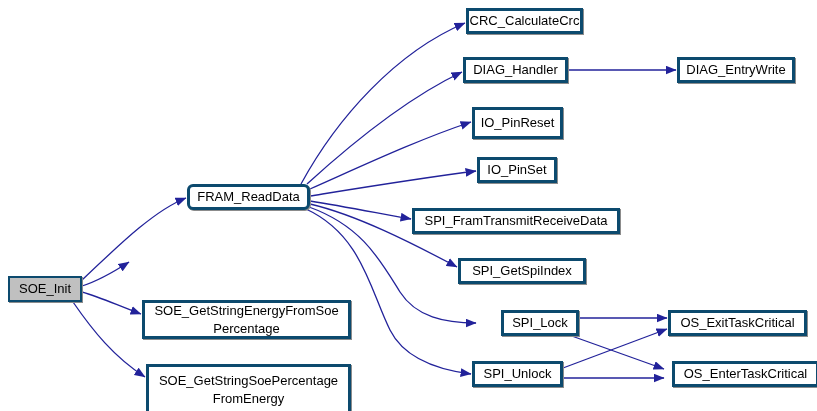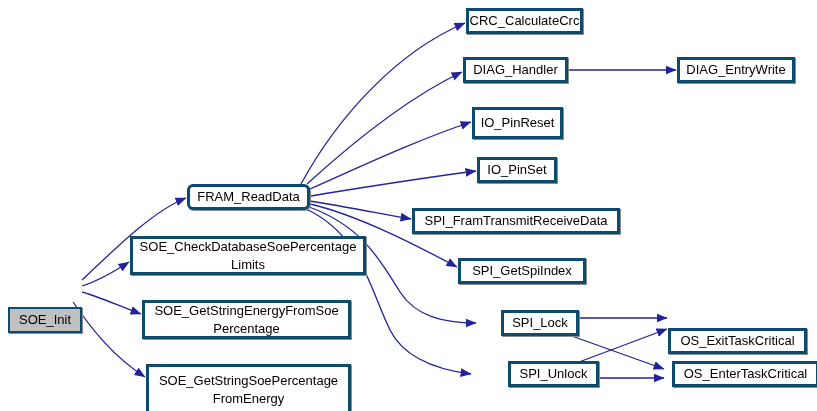--- a/index.html
+++ b/index.html
@@ -43,25 +43,24 @@
     <path class="edge" d="M 310 204 C 357 215, 412 243, 457 267" marker-end="url(#arrow)"></path>
     <path class="edge" d="M 309 207 C 362 226, 380 260, 400 292 C 416 317, 445 323, 476 323" marker-end="url(#arrow)"></path>
     <path class="edge" d="M 306 209 C 362 235, 370 290, 390 330 C 403 356, 432 369, 471 374" marker-end="url(#arrow)"></path>
     <path class="edge" d="M 568 70 L 676 70" marker-end="url(#arrow)"></path>
     <path class="edge" d="M 555 318 L 667 318" marker-end="url(#arrow)"></path>
     <path class="edge" d="M 555 330 L 664 369" marker-end="url(#arrow)"></path>
     <path class="edge" d="M 563 368 L 667 329" marker-end="url(#arrow)"></path>
     <path class="edge" d="M 563 378 L 664 378" marker-end="url(#arrow)"></path>
   </svg>
 
-  <div class="node hl" style="left:8px;top:276px;width:74px;height:26px;margin-top:31px;">SOE_Init</div>
+  <div class="node hl" style="left:8px;top:276px;width:74px;height:26px;">SOE_Init</div>
 
   <div class="node" style="left:187px;top:184px;width:123px;height:26px;border-radius:6px;">FRAM_ReadData</div>
 
-  <div class="node" style="left:130px;top:236px;width:236px;height:39px;">SOE_CheckDatabaseSoePercentage Limits</div>
 
   <div class="node" style="left:142px;top:300px;width:209px;height:39px;">SOE_GetStringEnergyFromSoe Percentage</div>
 
   <div class="node" style="left:146px;top:364px;width:205px;height:52px;">SOE_GetStringSoePercentage FromEnergy</div>
 
   <div class="node" style="left:466px;top:8px;width:117px;height:26px;">CRC_CalculateCrc</div>
 
   <div class="node" style="left:463px;top:57px;width:105px;height:26px;">DIAG_Handler</div>
 
   <div class="node" style="left:677px;top:57px;width:118px;height:26px;">DIAG_EntryWrite</div>
@@ -69,19 +68,19 @@
   <div class="node" style="left:472px;top:107px;width:91px;height:32px;">IO_PinReset</div>
 
   <div class="node" style="left:477px;top:157px;width:80px;height:26px;">IO_PinSet</div>
 
   <div class="node" style="left:412px;top:208px;width:208px;height:26px;">SPI_FramTransmitReceiveData</div>
 
   <div class="node" style="left:458px;top:258px;width:128px;height:26px;">SPI_GetSpiIndex</div>
 
   <div class="node" style="left:477px;top:310px;width:78px;height:26px;margin-left:24px;">SPI_Lock</div>
 
-  <div class="node" style="left:472px;top:361px;width:91px;height:26px;margin-left:36px;">SPI_Unlock</div>
+  <div class="node" style="left:472px;top:361px;width:91px;height:26px;">SPI_Unlock</div>
 
-  <div class="node" style="left:668px;top:328px;width:139px;height:26px;">OS_ExitTaskCritical</div>
+  <div class="node" style="left:668px;top:310px;width:139px;height:26px;">OS_ExitTaskCritical</div>
 
   <div class="node" style="left:665px;top:361px;width:147px;height:26px;margin-left:7px;">OS_EnterTaskCritical</div>
 
 </div>
 
 </body></html>

